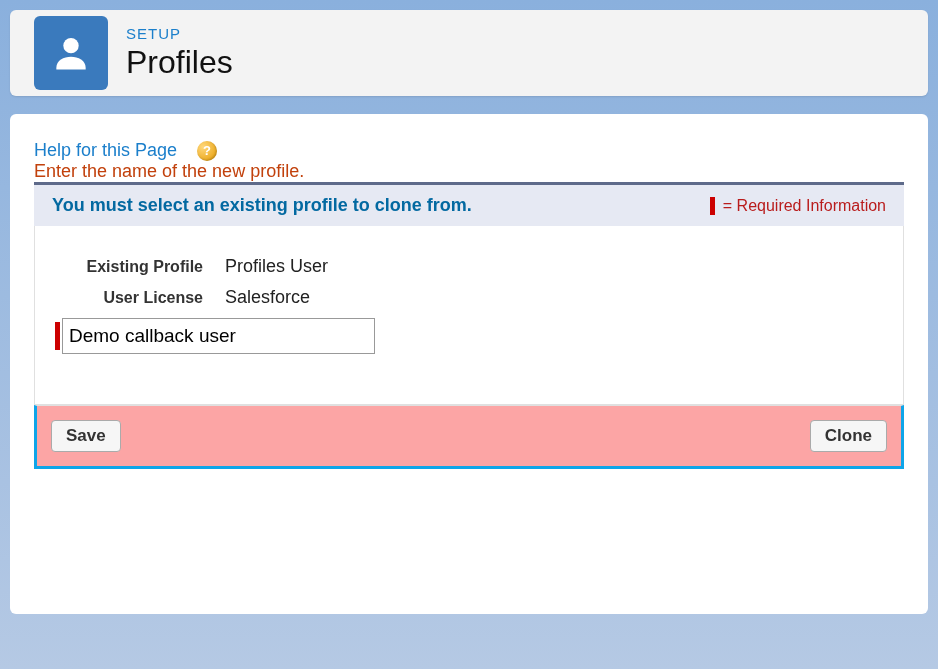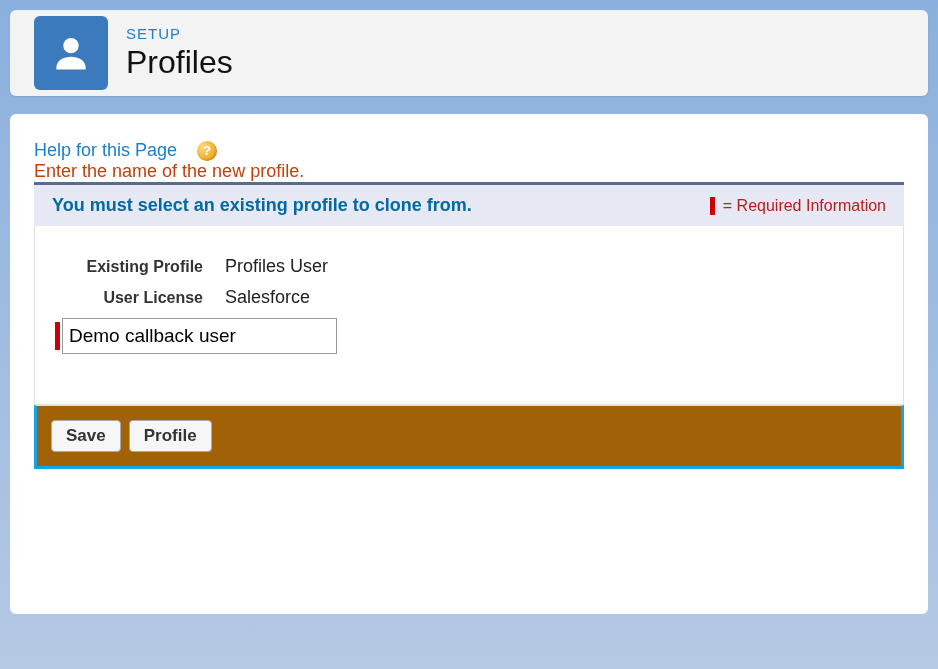--- a/index.html
+++ b/index.html
@@ -139,31 +139,31 @@
     display: inline-block;
     width: 5px;
     height: 28px;
     background: #c00;
     margin-right: 2px;
   }
   .text-input {
     font-size: 19px;
     padding: 17px 6px;
     border: 1px solid #999;
-    width: 275px;
+    width: 313px;
     height: 30px;
   }
   .button-bar {
     border: 3px solid #0ea5e9;
     border-top: 1px solid #e0e0e0;
     padding: 14px;
     display: flex;
-    justify-content: flex-start;
+    justify-content: space-between;
     gap: 8px;
-    background: #a16207;
+    background: #fca5a5;
   }
   .btn {
     font-size: 17px;
     font-weight: bold;
     color: #333;
     background: #f6f6f6;
     border: 1px solid #aaa;
     border-radius: 4px;
     padding: 5px 14px;
     cursor: pointer;
@@ -215,15 +215,15 @@
     <div class="form-row">
       <div class="form-value">
         <span class="req-bar"></span>
         <input type="text" class="text-input" value="Demo callback user" style="">
       </div>
     </div>
   </div>
 
   <div class="button-bar">
     <button class="btn">Save</button>
-    <button class="btn">Profile</button>
+    <button class="btn">Clone</button>
   </div>
 </div>
 
 </body></html>

